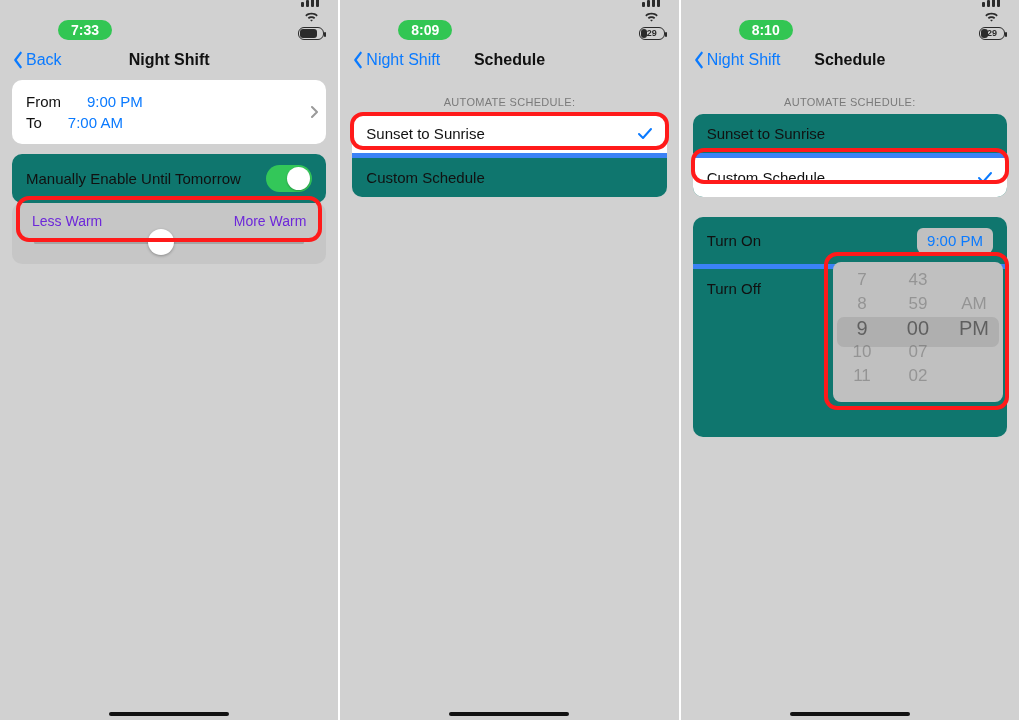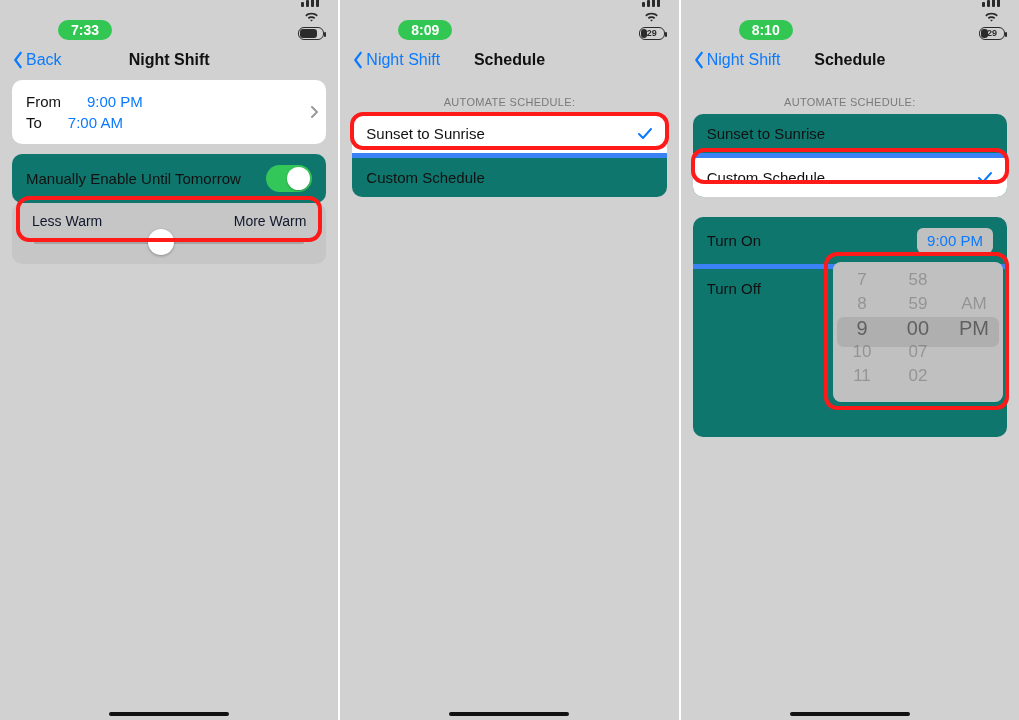--- a/index.html
+++ b/index.html
@@ -42,21 +42,21 @@
   .twoline .line .t { color:#0a7aff; }
   .twoline-wrap { display:flex; align-items:center; }
   .twoline-wrap .chev { margin-left:8px; }
 
   
   .toggle { width:46px; height:27px; background:#33c759; border-radius:14px; position:relative; }
   .toggle .knob { width:23px; height:23px; background:#fff; border-radius:50%; position:absolute; top:2px; right:2px; box-shadow:0 1px 2px rgba(0,0,0,0.25); }
 
   
   .slider-box { padding: 10px 20px 20px 20px; }
-  .slider-lbls { display:flex; justify-content:space-between; font-size:14px; color:#0f172a; margin-bottom:12px; }
+  .slider-lbls { display:flex; justify-content:space-between; font-size:14px; color:#6d28d9; margin-bottom:12px; }
   .slider-track { height:3px; background:#a5a5a5; border-radius:2px; position:relative; margin:0 2px; }
   .slider-knob { width:26px; height:26px; background:#fff; border-radius:50%; position:absolute; top:-12px; left:42%; box-shadow:0 1px 3px rgba(0,0,0,0.3); }
 
   
   .hl { border:4px solid #ff1a1a; border-radius:13px; position:absolute; pointer-events:none; }
 
   
   .picker { position:absolute; background:#c0c0c0; border-radius:8px; display:flex; justify-content:center; gap:18px; padding:6px 10px; font-size:17px; color:#444;}
   .pcol { display:flex; flex-direction:column; align-items:center; width:40px; }
   .pcol div { height:24px; line-height:24px; opacity:0.35; }
@@ -255,21 +255,21 @@
     <div class="picker" style="right:16px; top:262px; width:170px; height:140px;">
       <div class="selband"></div>
       <div class="pcol">
         <div>7</div>
         <div>8</div>
         <div class="sel">9</div>
         <div>10</div>
         <div>11</div>
       </div>
       <div class="pcol">
-        <div>58</div>
+        <div>43</div>
         <div>59</div>
         <div class="sel">00</div>
         <div>07</div>
         <div>02</div>
       </div>
       <div class="pcol">
         <div></div>
         <div>AM</div>
         <div class="sel">PM</div>
         <div></div>

